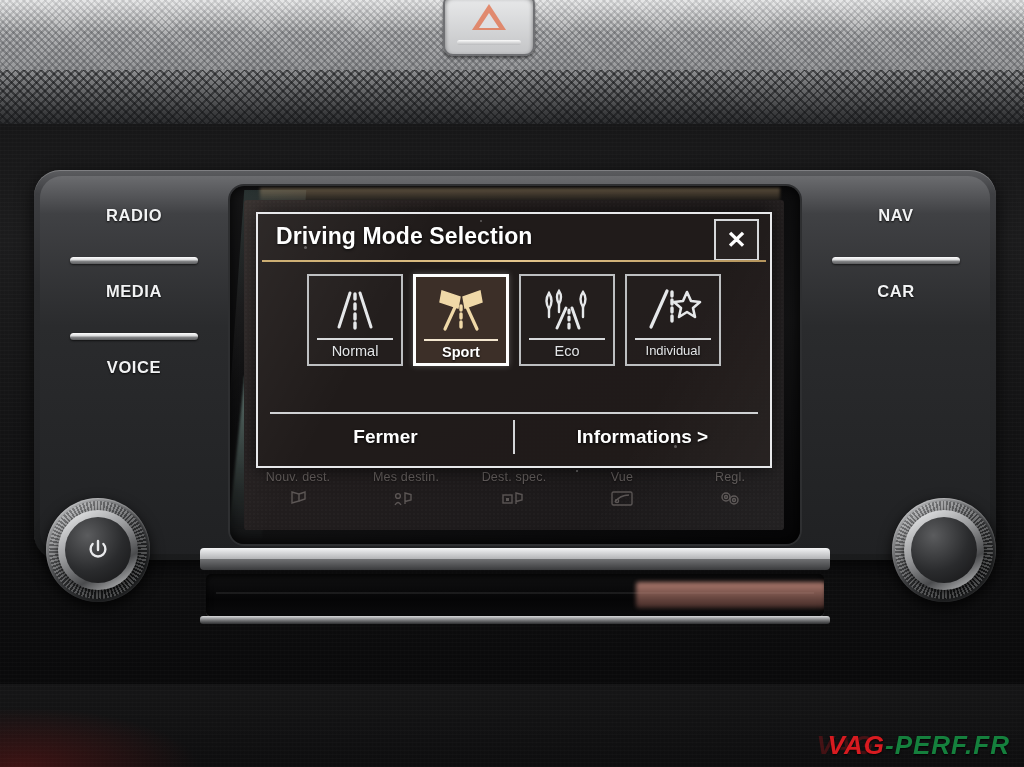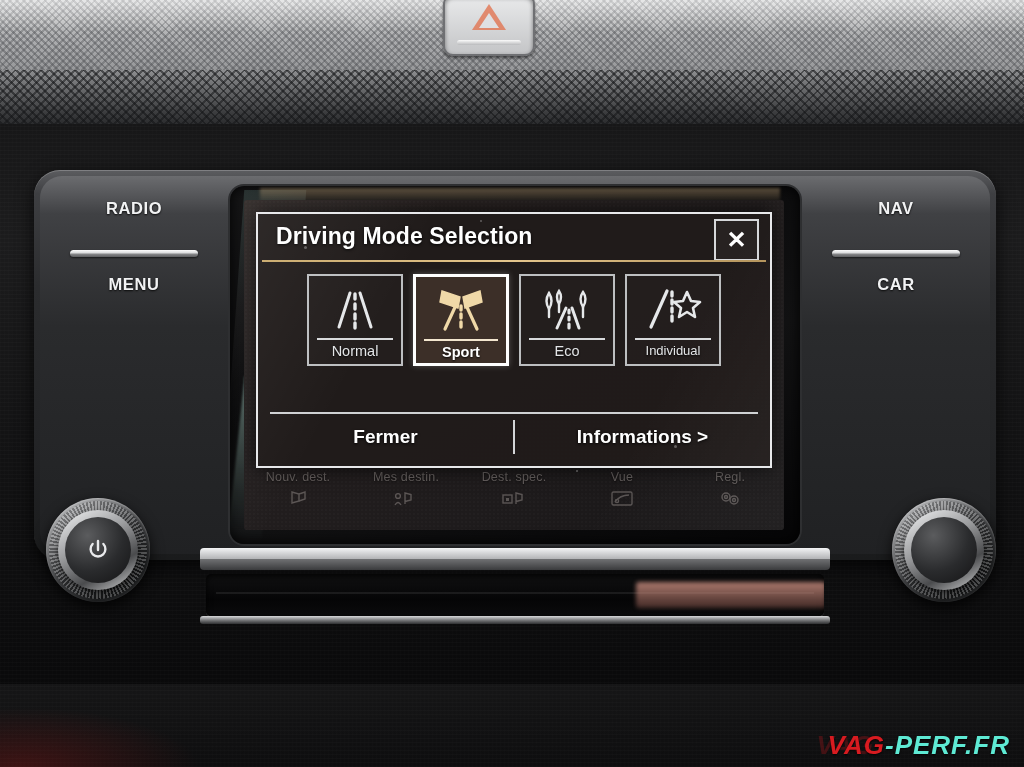--- a/index.html
+++ b/index.html
@@ -59,21 +59,21 @@
   .red-glow{position:absolute;left:0;bottom:0;width:200px;height:60px;
     background:radial-gradient(ellipse at 10% 100%, rgba(150,30,28,.35), rgba(0,0,0,0) 70%);}
 
   
   .unit{position:absolute;left:34px;top:170px;width:962px;height:390px;border-radius:26px;
     background:linear-gradient(180deg,#5c5d60 0%,#3e3f42 6%,#2b2c2e 30%,#232426 70%,#1a1b1c 100%);
     box-shadow:0 6px 18px rgba(0,0,0,.75), inset 0 1px 0 rgba(255,255,255,.22);}
   .unit-inner{position:absolute;inset:6px;border-radius:22px;
     background:linear-gradient(180deg,#6b6c6f,#404144 10%,#2a2b2d 40%,#202123 100%);}
 
-  .btn-col{position:absolute;width:140px;top:17px;height:330px;text-align:center;}
+  .btn-col{position:absolute;width:140px;top:24px;height:330px;text-align:center;}
   .btn-col.left{left:30px;}
   .btn-col.right{left:792px;}
   .hw-btn{position:relative;height:76px;display:flex;align-items:flex-start;justify-content:center;
     padding-top:12px;box-sizing:border-box;}
   .hw-btn .lbl{color:#f2f3f4;font-size:16.5px;font-weight:700;letter-spacing:.6px;
     text-shadow:0 1px 2px rgba(0,0,0,.85);}
   .hw-sep{position:absolute;left:6px;bottom:6px;width:128px;height:7px;border-radius:4px;
     background:linear-gradient(180deg,#fdfdfd 0%,#d8d9da 45%,#8a8b8d 55%,#5c5d5f 100%);
     box-shadow:0 1px 2px rgba(0,0,0,.6);}
   .hw-btn:last-child .hw-sep{display:none;}
@@ -173,21 +173,21 @@
   .slot-refl{position:absolute;left:430px;top:8px;width:190px;height:26px;border-radius:3px;
     background:linear-gradient(180deg, rgba(222,156,140,.75), rgba(180,110,98,.35));filter:blur(2px);}
   .slot-line{position:absolute;left:10px;top:18px;width:598px;height:2px;background:rgba(255,255,255,.08);}
   .slot-btm{position:absolute;left:200px;top:616px;width:630px;height:8px;border-radius:3px;
     background:linear-gradient(180deg,#d7d8da,#6a6b6d 60%,#2f3032);}
 
   
   .wm{position:absolute;right:14px;bottom:6px;font-size:26px;font-weight:700;font-style:italic;
     letter-spacing:1px;font-family:"Liberation Sans",sans-serif;}
   .wm .a{color:#d71b20;text-shadow:0 1px 2px rgba(0,0,0,.9);}
-  .wm .b{color:#5eead4;text-shadow:0 1px 2px rgba(0,0,0,.9);}
+  .wm .b{color:#15803d;text-shadow:0 1px 2px rgba(0,0,0,.9);}
   .wm-ghost{position:absolute;right:150px;bottom:6px;font-size:26px;font-weight:700;font-style:italic;
     color:rgba(140,22,26,.42);letter-spacing:1px;}
 </style>
 </head>
 <body>
 
 <div id="stage">
 
   <div class="dash-top">
     <div class="grille"></div>
@@ -218,21 +218,25 @@
 
   <div class="unit">
     <div class="unit-inner"></div>
 
     <div class="btn-col left">
       <div class="hw-btn">
         <span class="lbl">RADIO</span>
         <span class="hw-sep"></span>
       </div>
       <div class="hw-btn">
-        <span class="lbl">MENU</span>
+        <span class="lbl">MEDIA</span>
+        <span class="hw-sep"></span>
+      </div>
+      <div class="hw-btn">
+        <span class="lbl">VOICE</span>
         <span class="hw-sep"></span>
       </div>
     </div>
 
     <div class="btn-col right">
       <div class="hw-btn">
         <span class="lbl">NAV</span>
         <span class="hw-sep"></span>
       </div>
       <div class="hw-btn">

